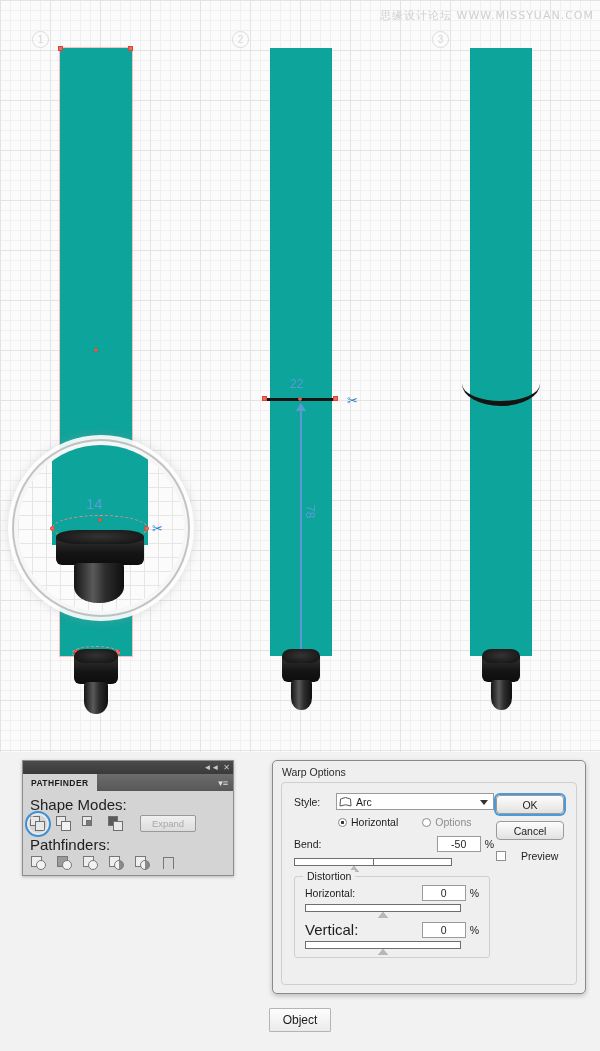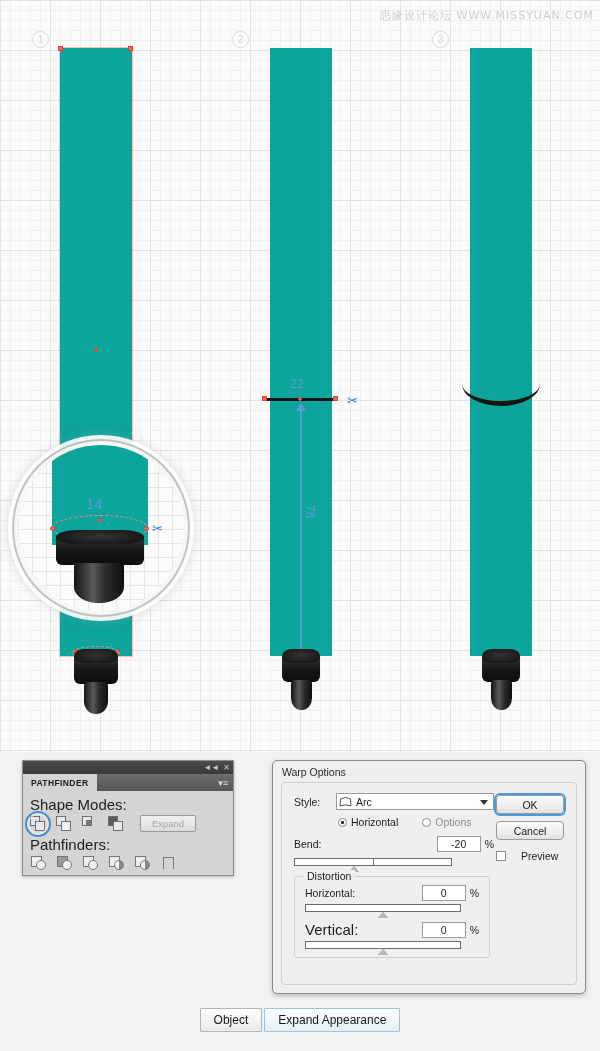--- a/index.html
+++ b/index.html
@@ -462,21 +462,21 @@
         </label>
         <label class="rad">
           <span class="dot off"></span>
           <span class="off-txt">Options</span>
         </label>
       </div>
 
       <div class="wp-field-row">
         <div class="wp-lbl">Bend:</div>
         <div style="flex:1;"></div>
-        <div class="wp-num">-20</div>
+        <div class="wp-num">-50</div>
         <span class="pct">%</span>
       </div>
       <div class="wp-slider">
         <div class="wp-track">
           <div class="wp-track-split" style="left:79px;"></div>
         </div>
         <div class="wp-thumb" style="left:55px;"></div>
       </div>
 
       <div class="wp-group">
@@ -512,14 +512,13 @@
       <label class="wp-check">
         <span class="box"></span>
         <span>Preview</span>
       </label>
     </div>
   </div>
 </div>
 
 <div id="bottombar">
   <div class="bb-btn">Object</div>
-  <div class="bb-btn accent">Expand Appearance</div>
 </div>
 
 </body></html>

